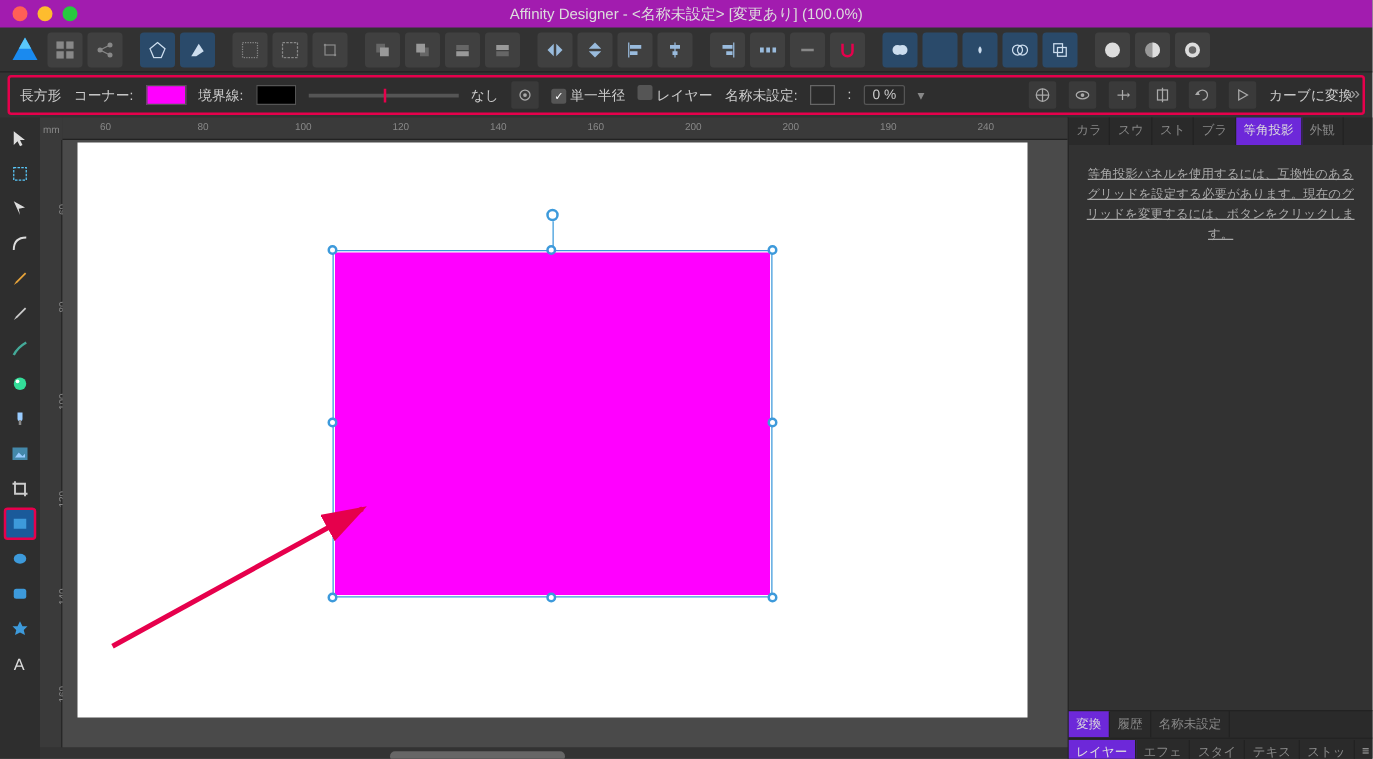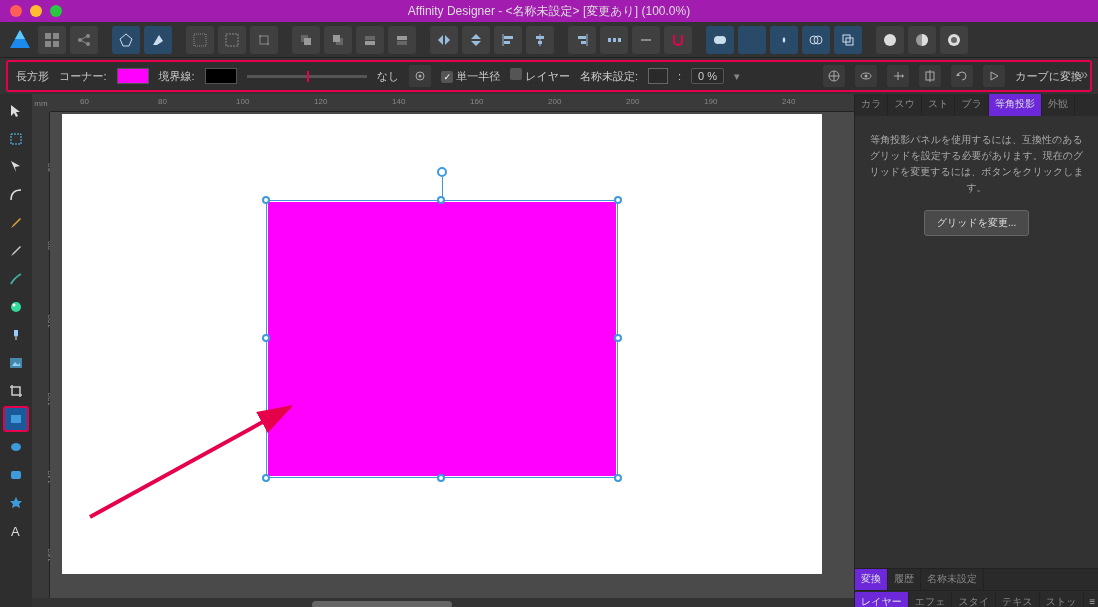--- a/index.html
+++ b/index.html
@@ -57,21 +57,21 @@
 .rot-line { position: absolute; left: 50%; top: -24px; width: 1px; height: 20px; background: #3d9adb; }
 
 .arrow-annot { position: absolute; left: 35px; top: 280px; pointer-events: none; }
 .hscroll { height: 14px; background: #333; position: relative; }
 .hscroll-thumb { position: absolute; left: 280px; top: 3px; width: 140px; height: 8px; background: #666; border-radius: 4px; }
 
 .right-panel { width: 244px; background: #323232; display: flex; flex-direction: column; border-left: 1px solid #222; }
 .panel-tabs { display: flex; height: 22px; background: #2a2a2a; font-size: 10px; }
 .ptab { padding: 3px 6px; color: #888; border-right: 1px solid #222; white-space: nowrap; }
 .ptab.active { background: #6d28d9; color: #ddd; }
-.panel-body { flex: 1; padding: 16px 12px; text-align: center; color: #aaa; font-size: 10px; line-height: 1.6; }
+.panel-body { flex: 1; padding: 16px 12px; text-align: center; color: #aaa; font-size: 10px; line-height: 1.6; text-decoration: underline; }
 .panel-btn { margin-top: 14px; padding: 4px 12px; background: #4a4a4a; border: 1px solid #666; border-radius: 3px; display: inline-block; color: #ddd; }
 .lower-tabs { height: 22px; background: #2a2a2a; display: flex; font-size: 10px; border-top: 1px solid #222; text-align: center; }
 .lower-tabs2 { height: 22px; background: #2a2a2a; display: flex; font-size: 10px; border-top: 1px solid #222; align-items: center; }
 .menu-icon { margin-left: auto; padding: 0 6px; color: #aaa; }
 
 svg { display: block; }
 </style>
 </head>
 <body>
 
@@ -473,21 +473,20 @@
     <div class="panel-tabs" id="tabs-top">
         <div class="ptab">カラ</div>
         <div class="ptab">スウ</div>
         <div class="ptab">スト</div>
         <div class="ptab">ブラ</div>
         <div class="ptab active">等角投影</div>
         <div class="ptab">外観</div>
       </div>
     <div class="panel-body">
       <div>等角投影パネルを使用するには、互換性のあるグリッドを設定する必要があります。現在のグリッドを変更するには、ボタンをクリックします。</div>
-      <div class="panel-btn">グリッドを変更...</div>
     </div>
     <div class="lower-tabs" id="tabs-mid">
         <div class="ptab active">変換</div>
         <div class="ptab">履歴</div>
         <div class="ptab">名称未設定</div>
       </div>
     <div class="lower-tabs2" id="tabs-low">
         <div class="ptab active">レイヤー</div>
         <div class="ptab">エフェ</div>
         <div class="ptab">スタイ</div>

